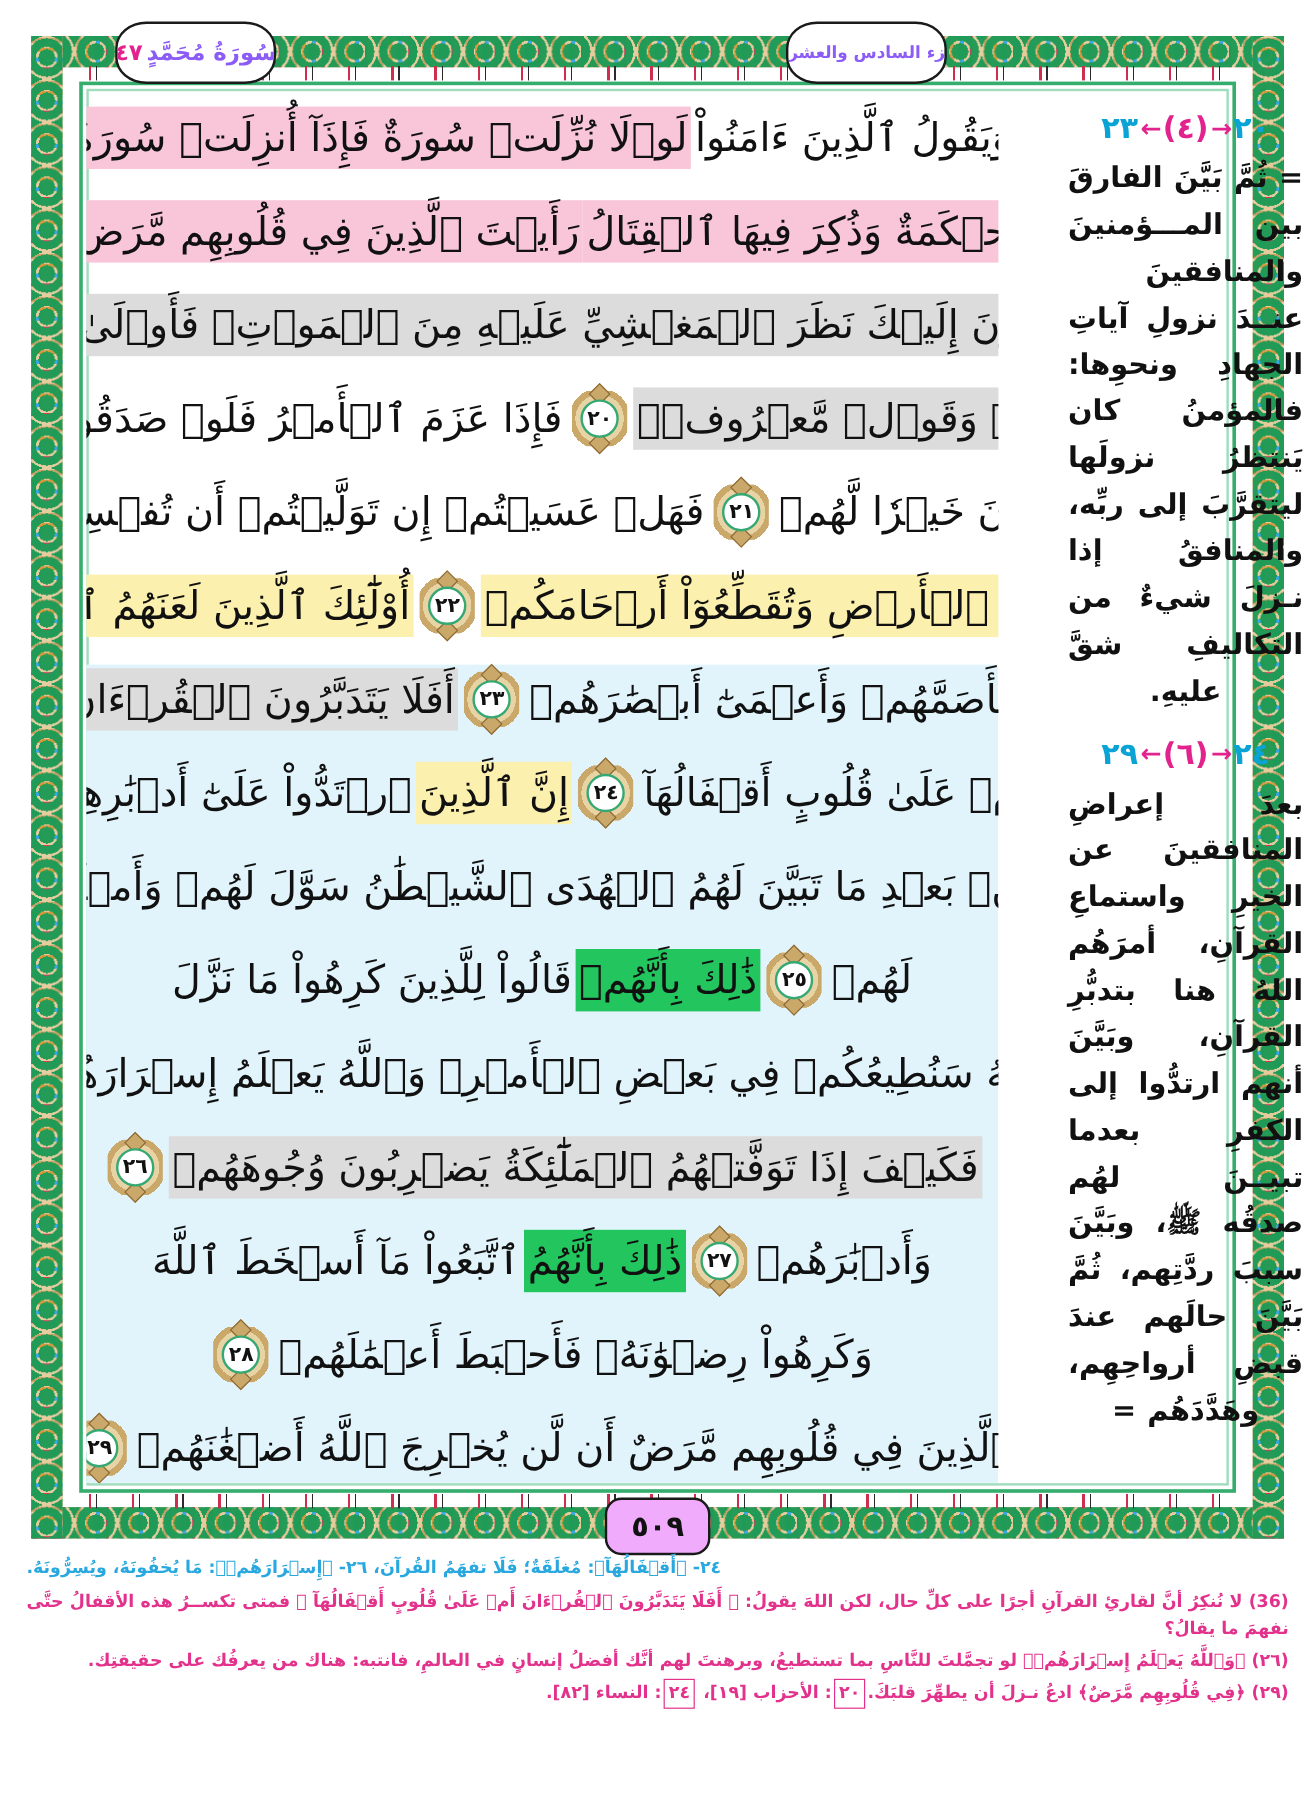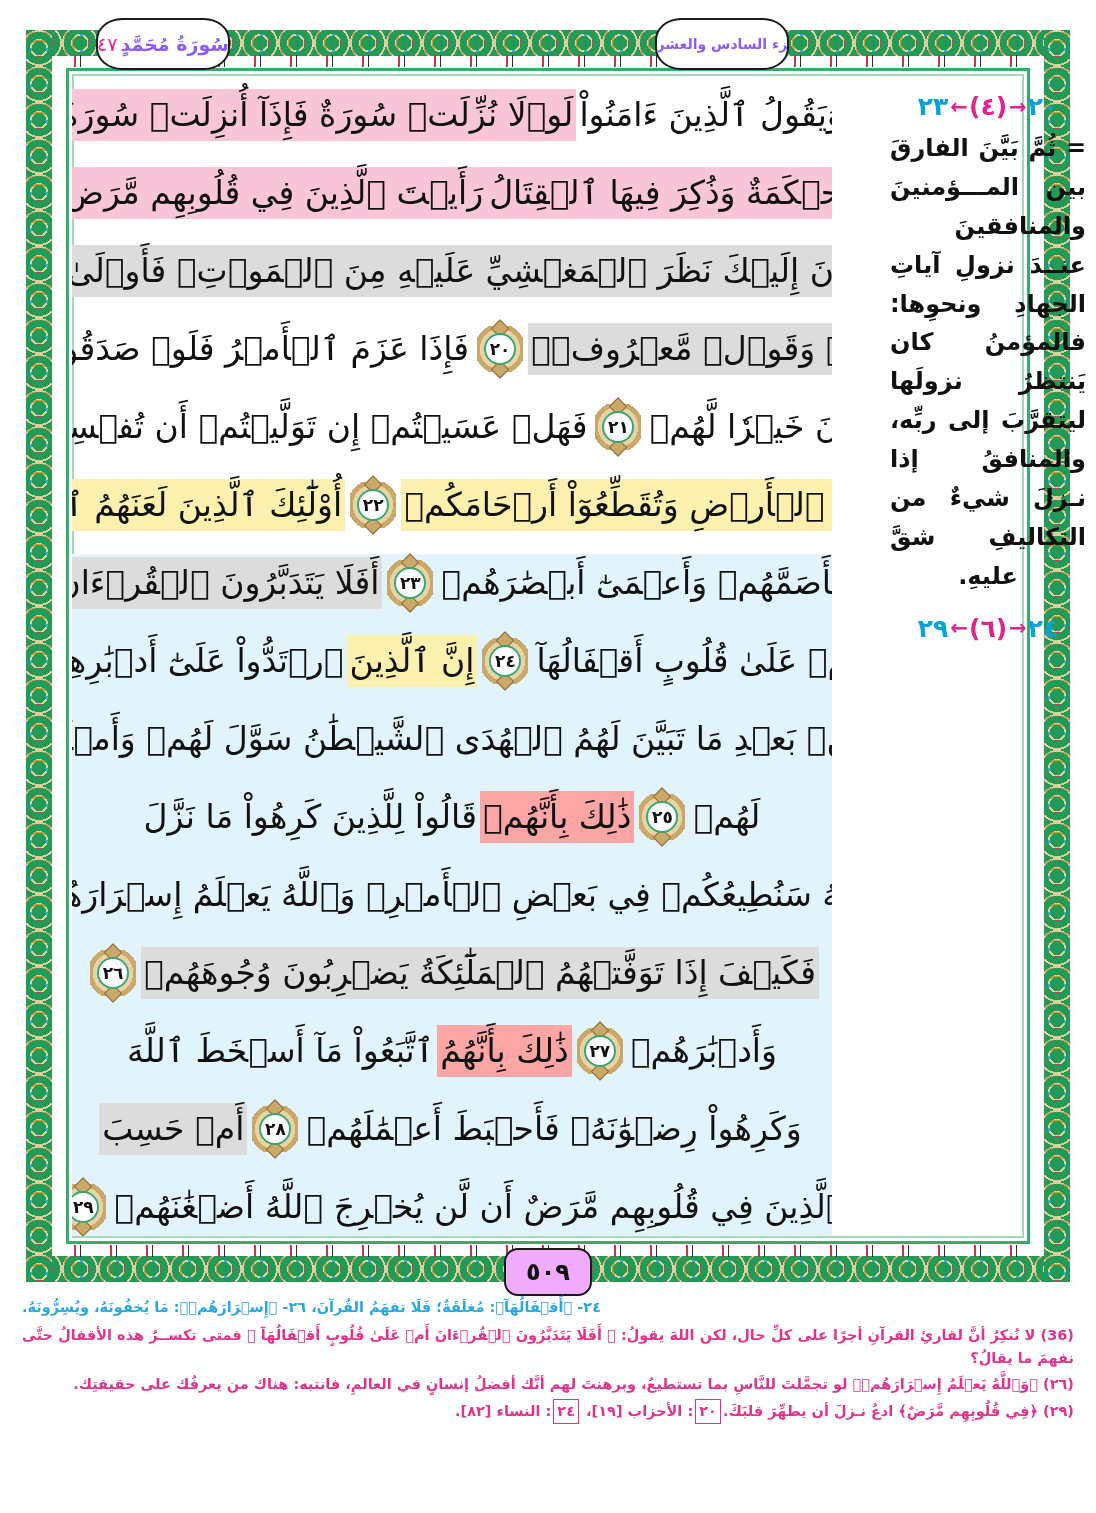--- a/index.html
+++ b/index.html
@@ -100,21 +100,21 @@
     display:flex;align-items:center;justify-content:center;
     overflow:hidden;
   }
   .cartouche.surah{left:96px;top:18px;width:130px;height:48px;}
   .cartouche.juz{left:655px;top:18px;width:130px;height:48px;}
   .cartouche .ar{
     font-family:"DejaVu Sans","Liberation Sans",sans-serif;
     font-weight:700;color:#8b5cf6;white-space:nowrap;
   }
   .cartouche.surah .ar{font-size:19px;letter-spacing:-1px;}
-  .cartouche.surah .num{color:#e2238e;font-size:19px;font-weight:400;margin-inline-start:3px;}
+  .cartouche.surah .num{color:#e2238e;font-size:19px;font-weight:700;margin-inline-start:3px;}
   .cartouche.juz .ar{font-size:14px;letter-spacing:-.5px;}
 
   
   #quran-block{
     position:absolute;
     left:72px;top:76px;width:760px;height:1160px;
     z-index:5;
     background:transparent;
     direction:rtl;
     overflow:hidden;
@@ -132,21 +132,21 @@
     height:78px;
     font-family:"DejaVu Sans","Liberation Sans",sans-serif;
     font-size:33px;
     color:#111;
     white-space:nowrap;
     letter-spacing:-0.5px;
     direction:rtl;
   }
   .seg{padding:2px 3px;line-height:1.45;}
   .hl-pink{background:#f9c6d9;}
-  .hl-pink2{background:#fca5a5;}
+  .hl-pink2{background:#22c55e;}
   .hl-gray{background:#dcdcdc;}
   .hl-yellow{background:#fbf0ad;}
   .hl-none{background:transparent;}
 
   
   .aya-mark{
     display:inline-flex;align-items:center;justify-content:center;
     width:46px;height:46px;margin:0 5px;flex:0 0 auto;position:relative;
   }
   .aya-mark .outer{
@@ -361,21 +361,20 @@
         </div>
         <div class="aya-line">
           <span class="seg hl-none">وَكَرِهُواْ رِضۡوَٰنَهُۥ فَأَحۡبَطَ أَعۡمَٰلَهُمۡ</span>
           <span class="aya-mark">
             <span class="outer"></span>
             <span class="diamond t"></span>
             <span class="diamond b"></span>
             <span class="ring"></span>
             <span class="n">٢٨</span>
           </span>
-          <span class="seg hl-gray">أَمۡ حَسِبَ</span>
         </div>
         <div class="aya-line">
           <span class="seg hl-none">ٱلَّذِينَ فِي قُلُوبِهِم مَّرَضٌ أَن لَّن يُخۡرِجَ ٱللَّهُ أَضۡغَٰنَهُمۡ</span>
           <span class="aya-mark">
             <span class="outer"></span>
             <span class="diamond t"></span>
             <span class="diamond b"></span>
             <span class="ring"></span>
             <span class="n">٢٩</span>
           </span>
@@ -394,20 +393,21 @@
         <span class="num">٢٣</span>
       </div>
       <div class="side-body">= ثُمَّ بَيَّنَ الفارقَ بين المـــؤمنينَ والمنافقينَ عنــدَ نزولِ آياتِ الجهادِ ونحوِها: فالمؤمنُ كان يَنتظرُ نزولَها ليتقرَّبَ إلى ربِّه، والمنافقُ إذا نـزلَ شيءٌ من التكاليفِ شقَّ عليهِ.</div>
       <div class="side-head">
         <span class="num">٢٤</span>
         <span class="arrow">→</span>
         <span class="paren">(٦)</span>
         <span class="arrow">←</span>
         <span class="num">٢٩</span>
       </div>
+      <div class="side-body">بعدَ إعراضِ المنافقينَ عن الخيرِ واستماعِ القرآنِ، أمرَهُم اللهُ هنا بتدبُّرِ القرآنِ، وبَيَّنَ أنهم ارتدُّوا إلى الكفرِ بعدما تبيــنَ لهُم صدقُه ﷺ، وبَيَّنَ سببَ ردَّتِهم، ثُمَّ بَيَّنَ حالَهم عندَ قبضِ أرواحِهِم، وهَدَّدَهُم =</div>
     </div>
 
   <div id="footnotes">
     <div class="fn cyan">٢٤- ﴿أَقۡفَالُهَآ﴾: مُغلَقَةٌ؛ فَلَا تفهَمُ القُرآنَ، ٢٦- ﴿إِسۡرَارَهُمۡ﴾: مَا يُخفُونَهُ، ويُسِرُّونَهُ.</div>
     <div id="fn-notes">
         <div class="fn pink"><span class="vnum">(36) </span><span>لا نُنكِرُ أنَّ لقارئِ القرآنِ أجرًا على كلِّ حال، لكن اللهَ يقولُ: ﴿ أَفَلَا يَتَدَبَّرُونَ ٱلۡقُرۡءَانَ أَمۡ عَلَىٰ قُلُوبٍ أَقۡفَالُهَآ ﴾ فمتى تكســرُ هذه الأقفالُ حتَّى نفهمَ ما يقالُ؟</span></div>
         <div class="fn pink"><span class="vnum">(٢٦) </span><span>﴿وَٱللَّهُ يَعۡلَمُ إِسۡرَارَهُمۡ﴾ لو تجمَّلتَ للنَّاسِ بما تستطيعُ، وبرهنتَ لهم أنَّك أفضلُ إنسانٍ في العالمِ، فانتبه: هناك من يعرفُك على حقيقتِك.</span></div>
         <div class="fn pink"><span class="vnum">(٢٩) </span><span>﴿فِي قُلُوبِهِم مَّرَضٌ﴾ ادعُ نـزلَ أن يطهِّرَ قلبَكَ.</span><span class="boxed">٢٠</span><span>: الأحزاب [١٩]، </span><span class="boxed">٢٤</span><span>: النساء [٨٢]. </span></div>
       </div>
   </div>

